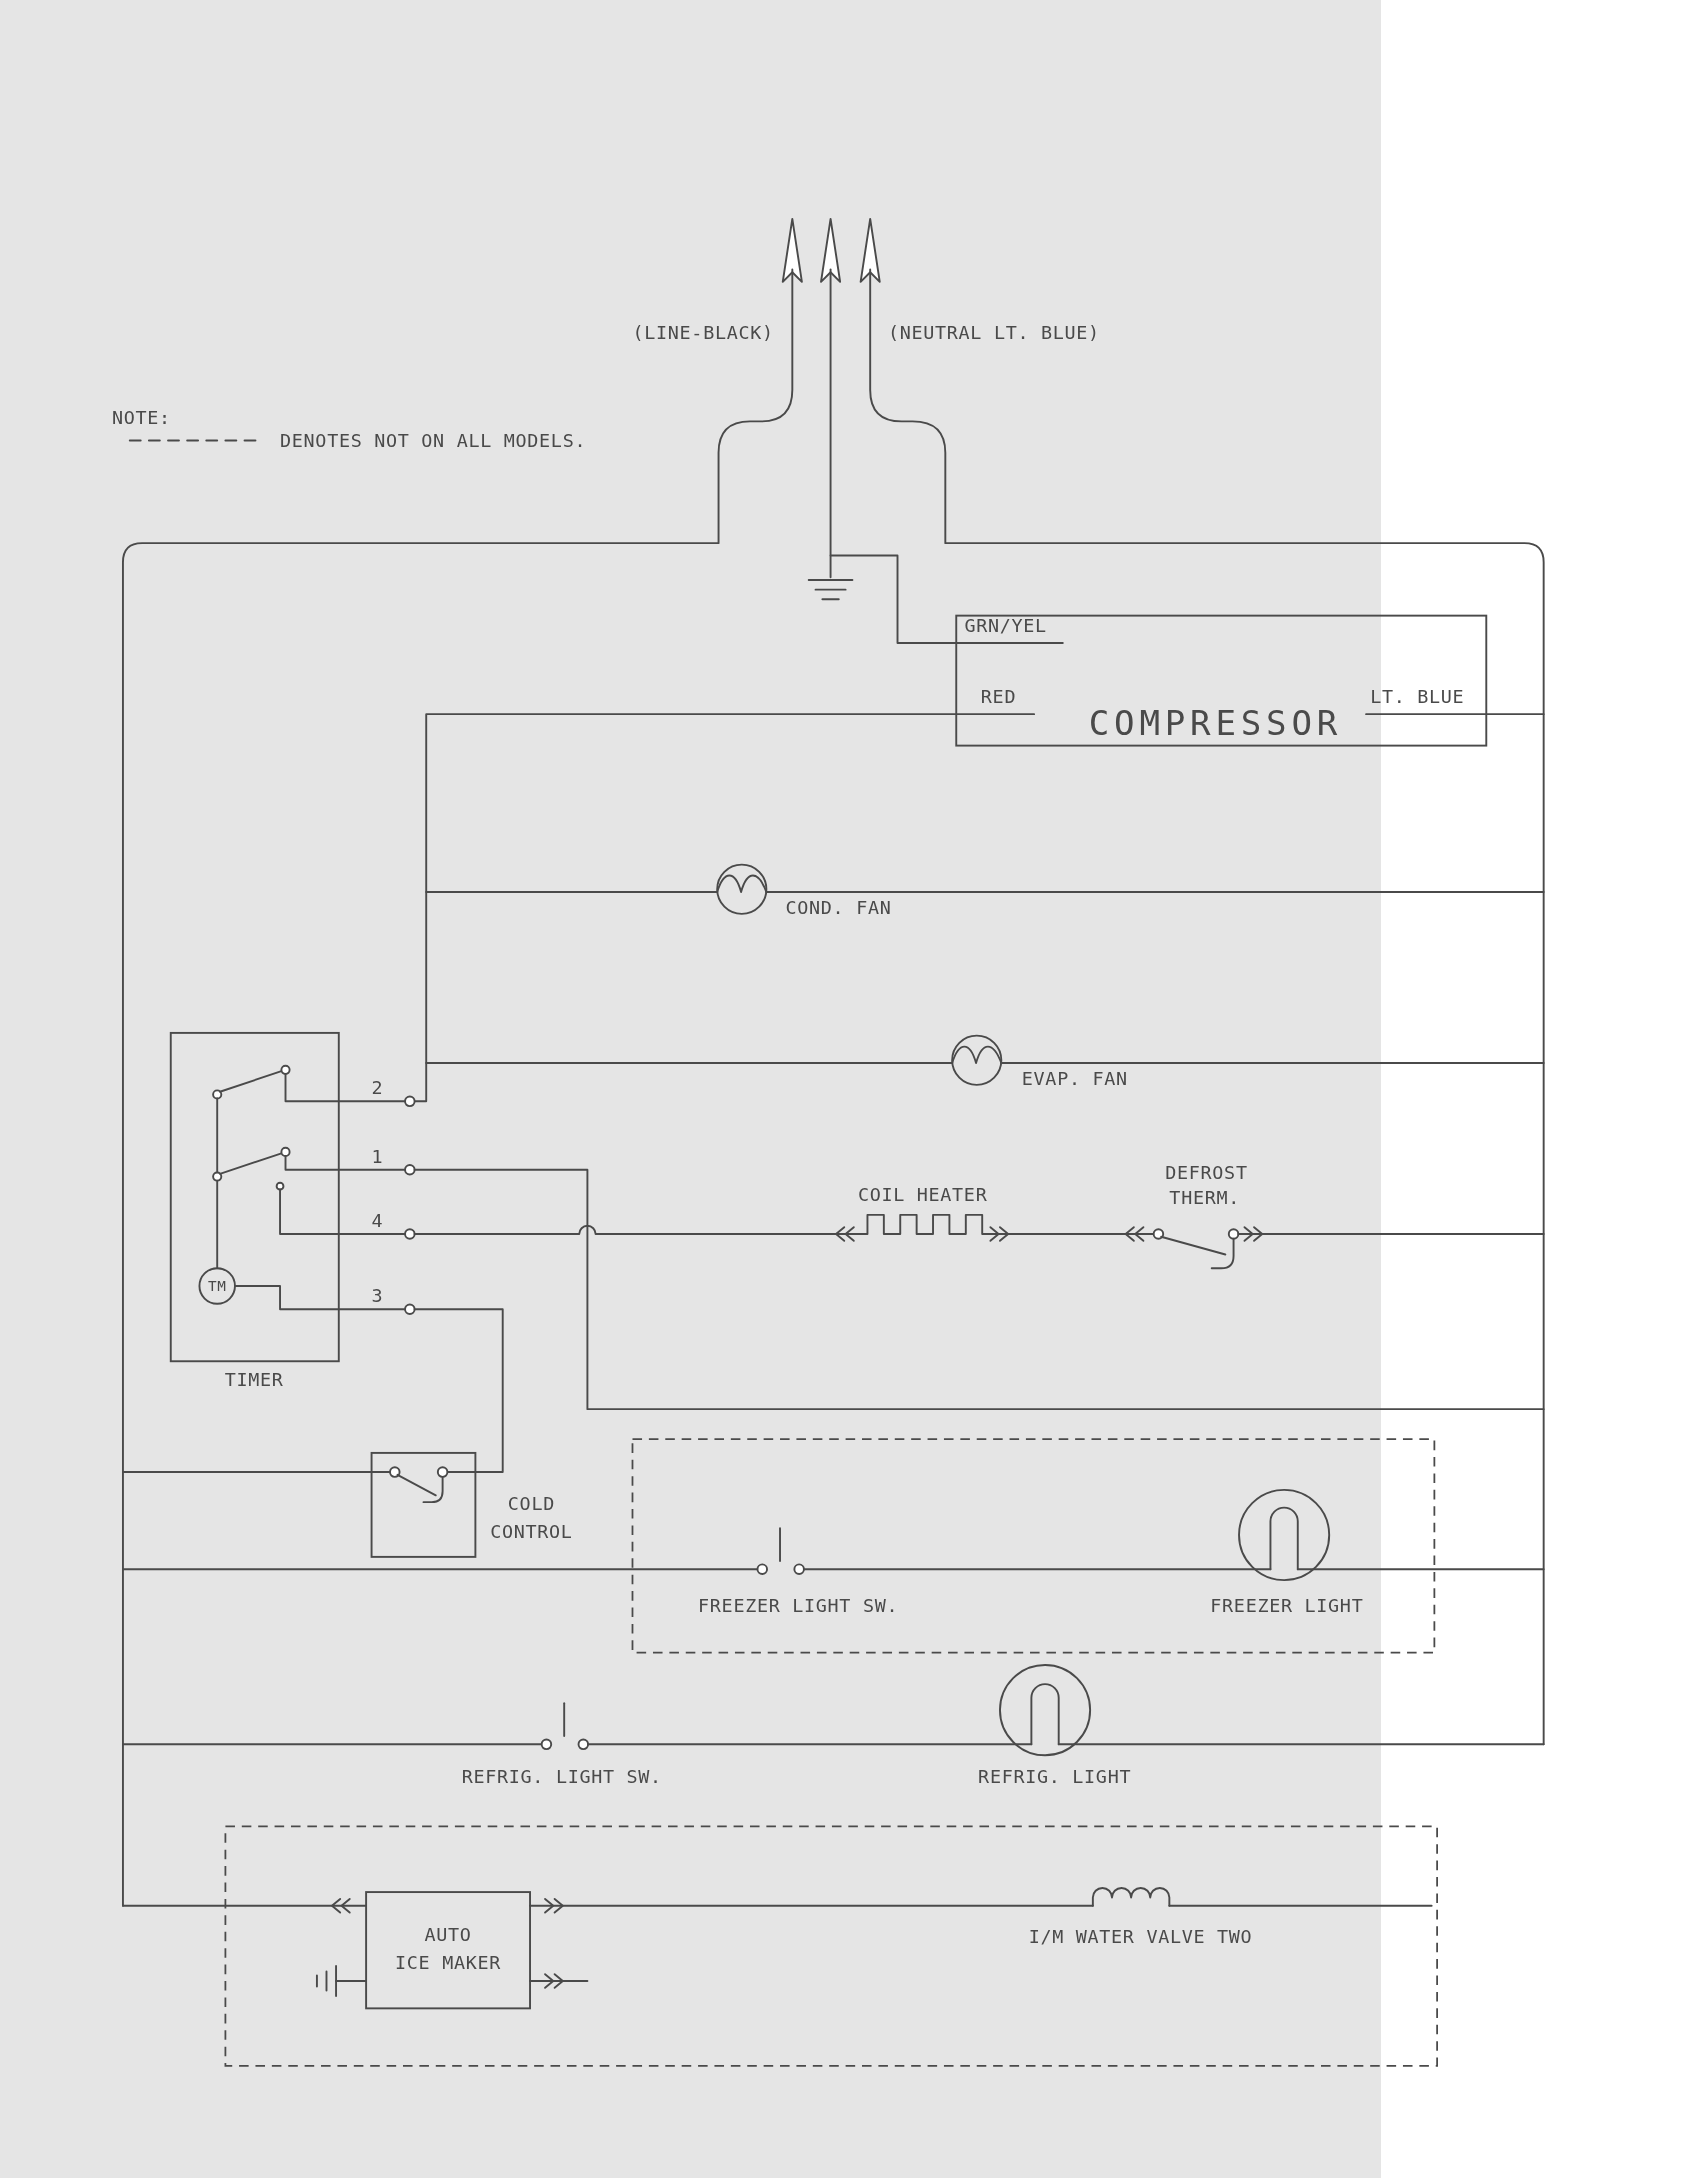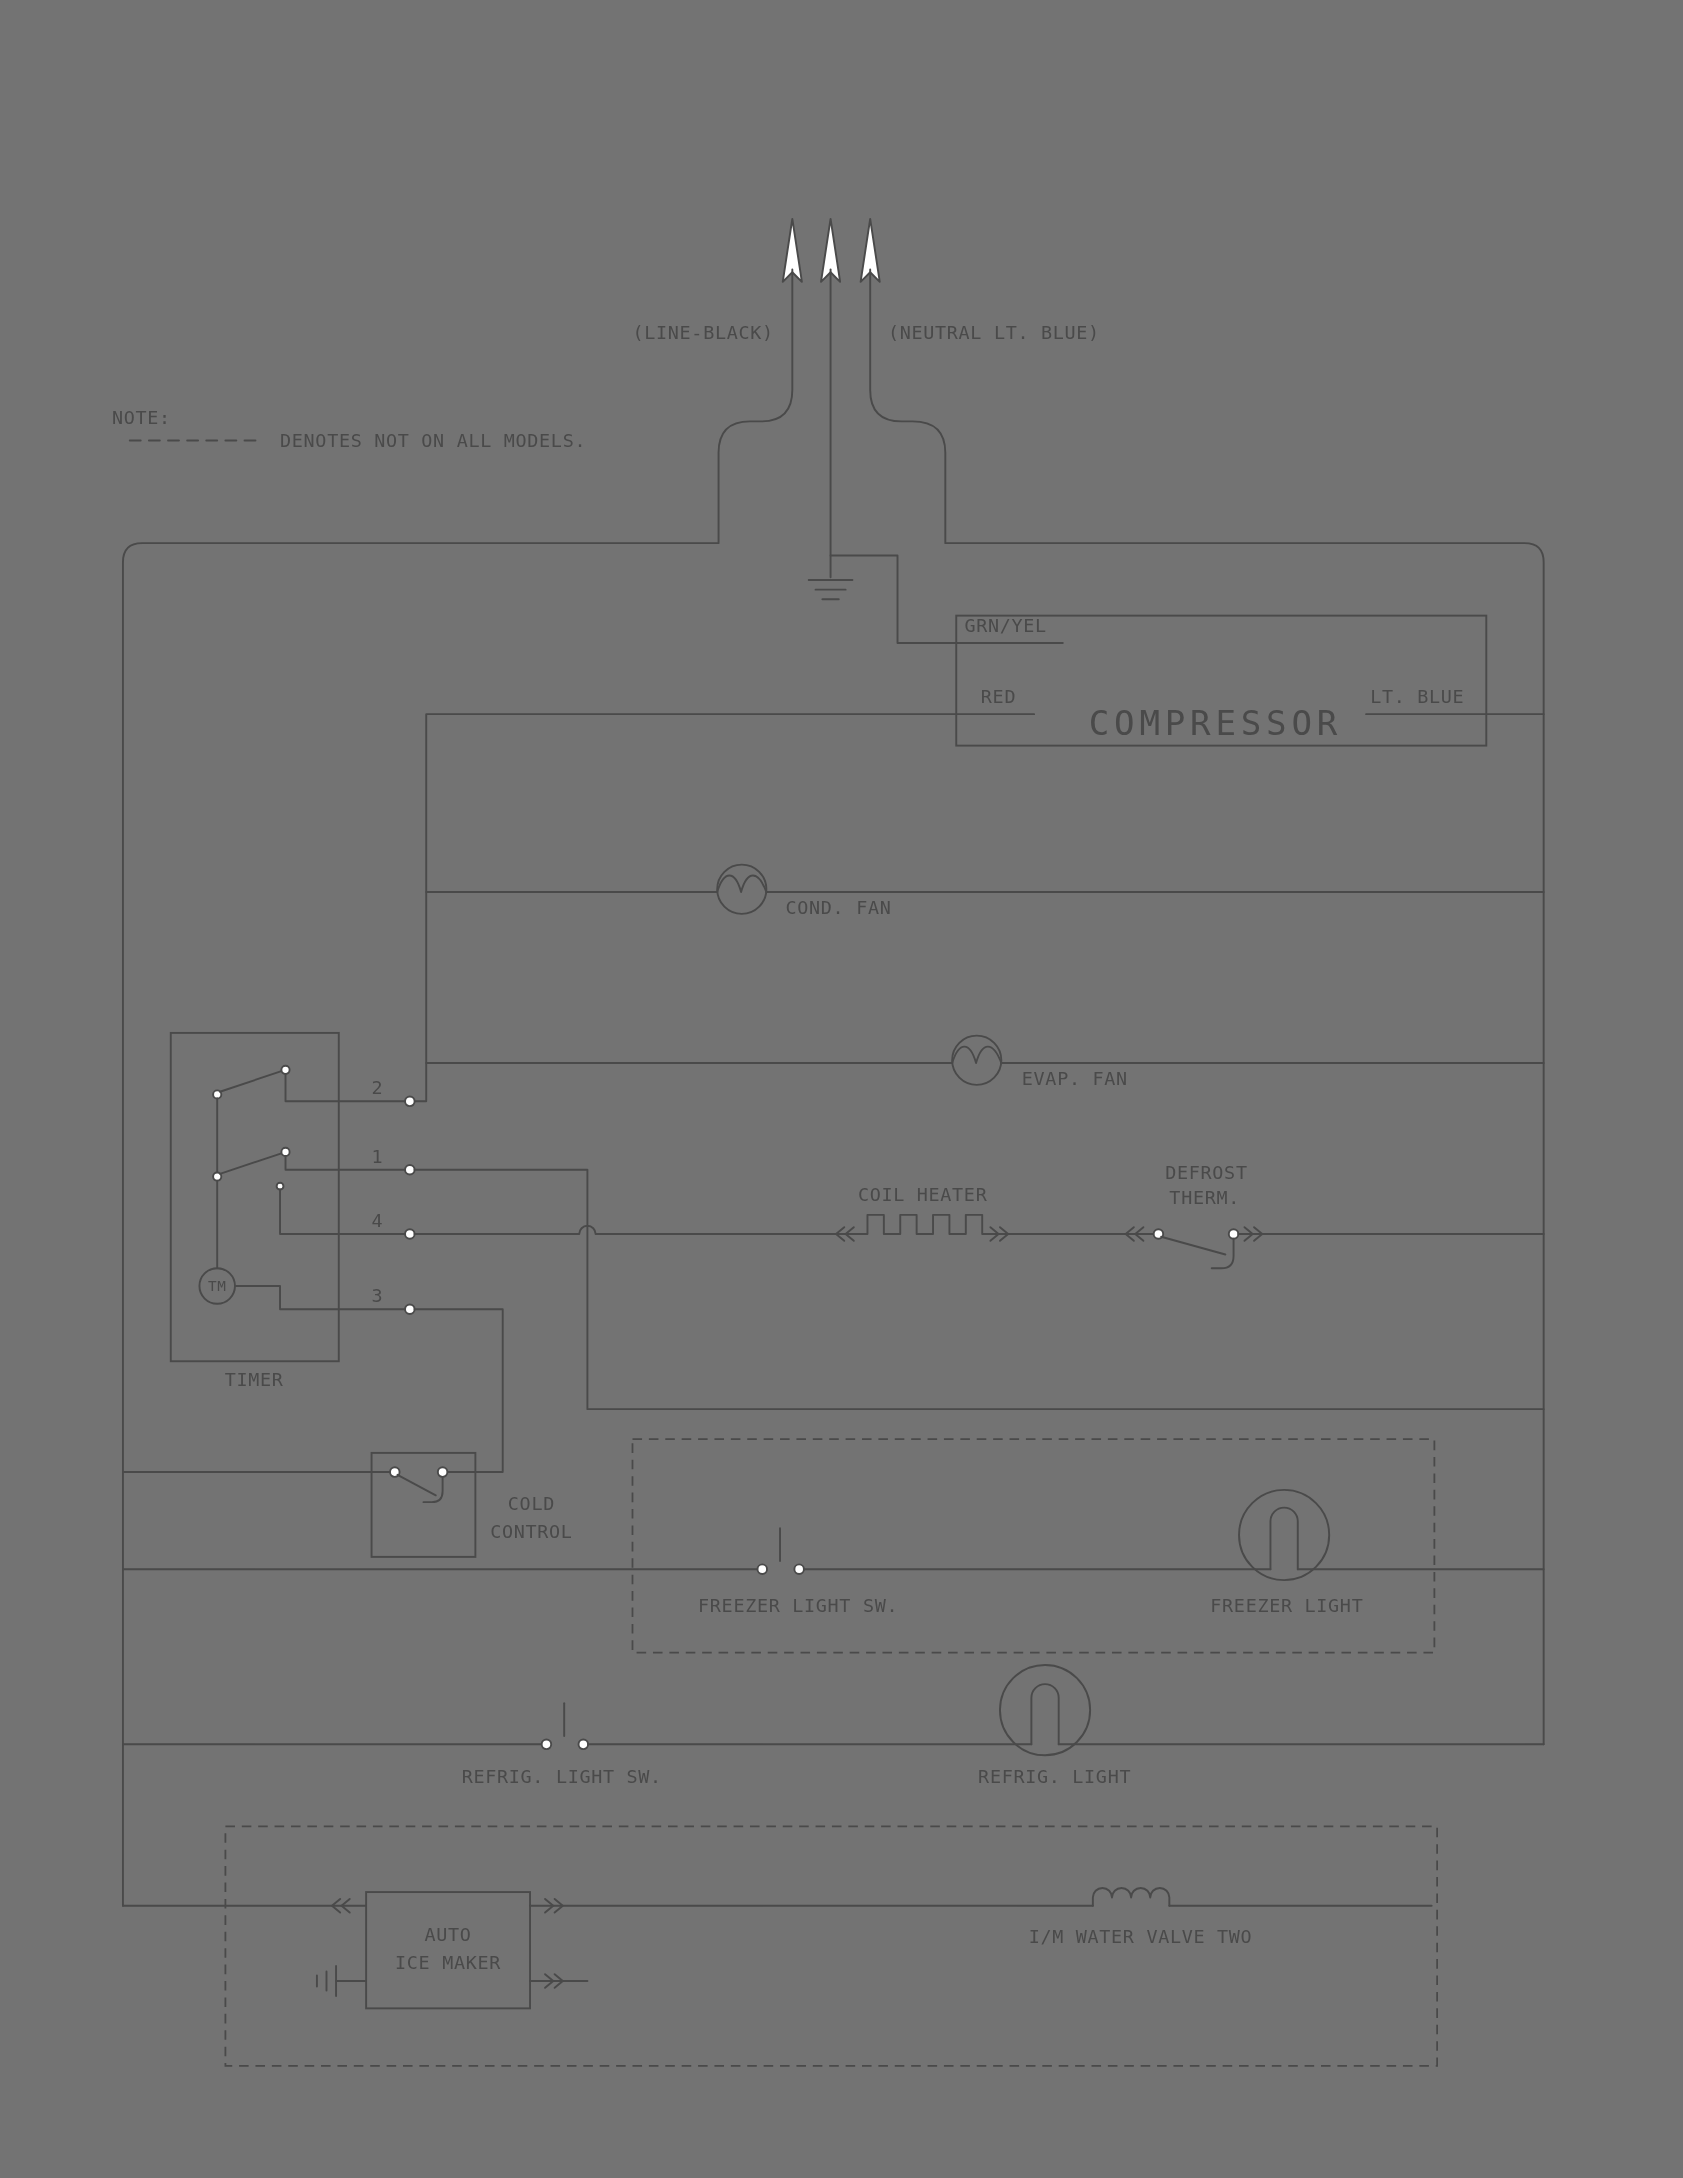--- a/index.html
+++ b/index.html
@@ -1,16 +1,16 @@
 <!DOCTYPE html>
 <html><head>
 <meta charset="utf-8">
 <style>
   html,body{margin:0;padding:0;background:#ffffff;}
-  .page{width:1683px;height:2178px;background:#737373;position:relative;}
+  .page{width:1381px;height:2178px;background:#e5e5e5;position:relative;}
   svg text{font-family:"DejaVu Sans Mono", monospace;fill:#4a4a4a;font-size:13.5px;letter-spacing:0.5px;}
   svg text.big{font-size:25px;letter-spacing:3.5px;}
   svg text.small{font-size:10.5px;}
   svg text.mid{text-anchor:middle;}
   .wire{fill:none;stroke:#4a4a4a;stroke-width:1.4;stroke-linecap:round;stroke-linejoin:round;}
   .dashedline{stroke-dasharray:8 6;}
   .dashedbox{fill:none;stroke:#4a4a4a;stroke-width:1.3;stroke-dasharray:7 5;}
   .box{fill:none;stroke:#4a4a4a;stroke-width:1.4;}
   .terminal{fill:#ffffff;stroke:#4a4a4a;stroke-width:1.4;}
   .arrow{fill:#ffffff;stroke:#4a4a4a;stroke-width:1.4;stroke-linejoin:round;}

